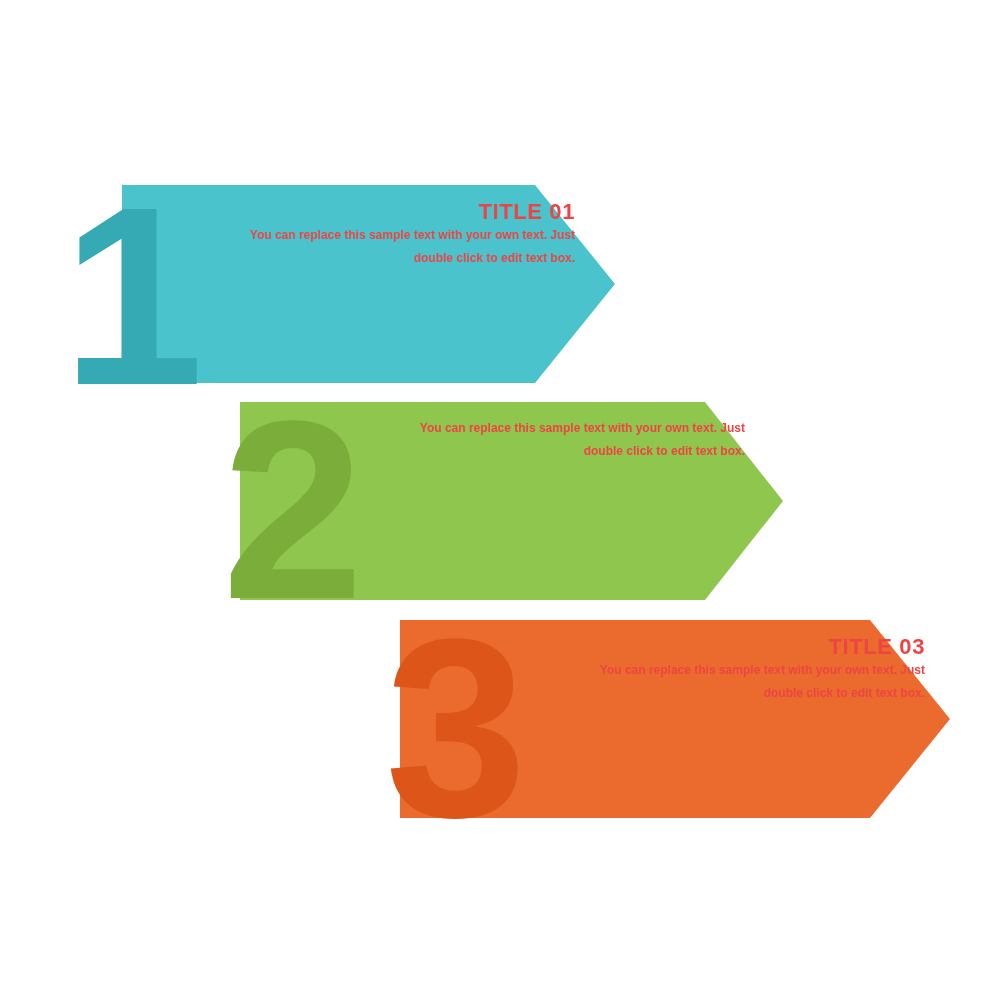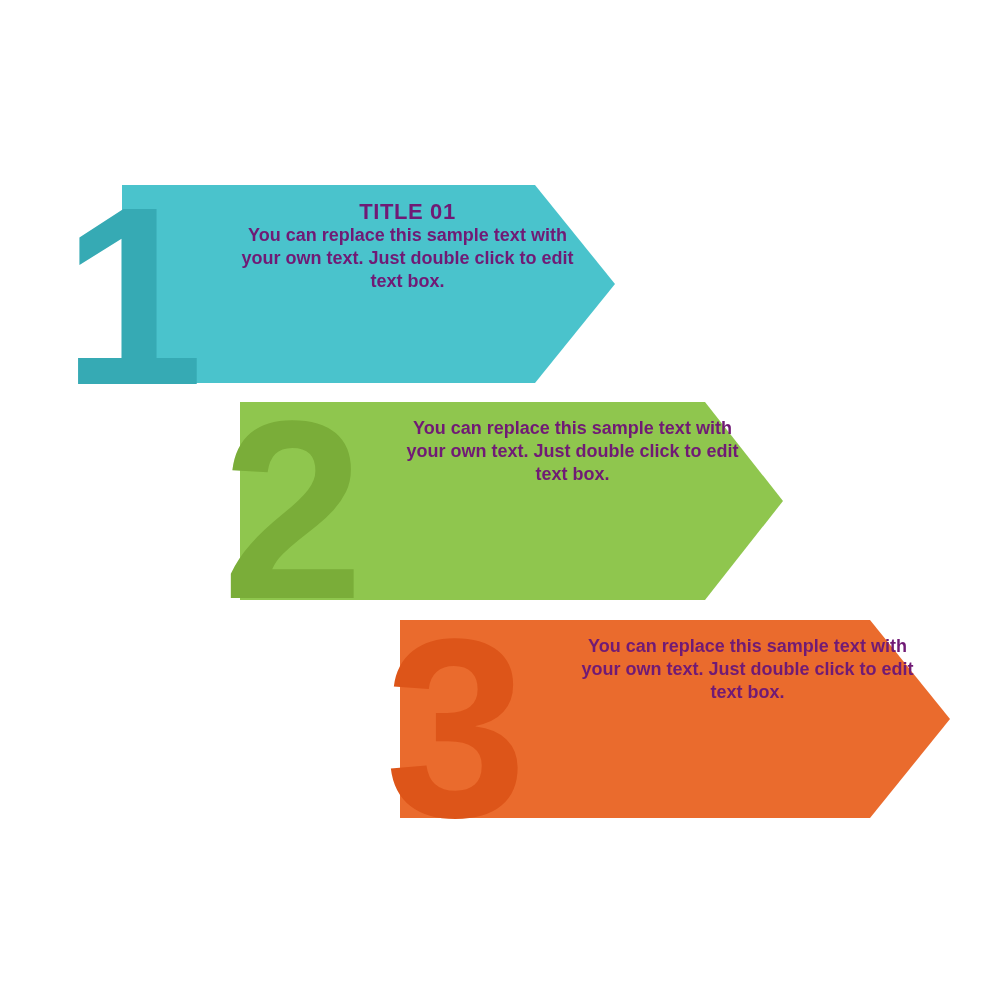--- a/index.html
+++ b/index.html
@@ -30,35 +30,35 @@
   .step-svg {
     position: absolute;
     left: 0;
     top: 0;
     overflow: visible;
   }
 
   
   .step-text {
     position: absolute;
-    text-align: center;
-    color: #701a75;
+    text-align: right;
+    color: #ef4444;
   }
 
   .step-title {
     font-size: 22px;
     font-weight: bold;
     letter-spacing: 0.6px;
     line-height: 1.1;
     margin: 0;
     white-space: nowrap;
   }
 
   .step-body {
-    font-size: 18px;
+    font-size: 12px;
     font-weight: bold;
     line-height: 23px;
     margin: 0;
   }
 </style>
 </head>
 <body>
 
 <div id="canvas">
 
@@ -195,15 +195,16 @@
     <div style="position: absolute; left: 222px; top: 382px; font-family: &quot;Liberation Sans&quot;, sans-serif; font-weight: bold; font-size: 255px; line-height: 255px; color: rgb(122, 173, 57); letter-spacing: -6px;">2</div>
     <div style="position: absolute; left: 385px; top: 600px; font-family: &quot;Liberation Sans&quot;, sans-serif; font-weight: bold; font-size: 255px; line-height: 255px; color: rgb(221, 85, 25); letter-spacing: -6px;">3</div>
     <div class="step-text" style="position: absolute; z-index: 10; left: 240px; top: 200px; width: 335px;">
       <div class="step-title">TITLE 01</div>
       <div class="step-body">You can replace this sample text with your own text. Just double click to edit text box.</div>
     </div>
     <div class="step-text" style="position: absolute; z-index: 10; left: 400px; top: 417px; width: 345px;">
       <div class="step-body">You can replace this sample text with your own text. Just double click to edit text box.</div>
     </div>
     <div class="step-text" style="position: absolute; z-index: 10; left: 570px; top: 635px; width: 355px;">
+      <div class="step-title">TITLE 03</div>
       <div class="step-body">You can replace this sample text with your own text. Just double click to edit text box.</div>
     </div>
   </div>
 
 </body></html>

